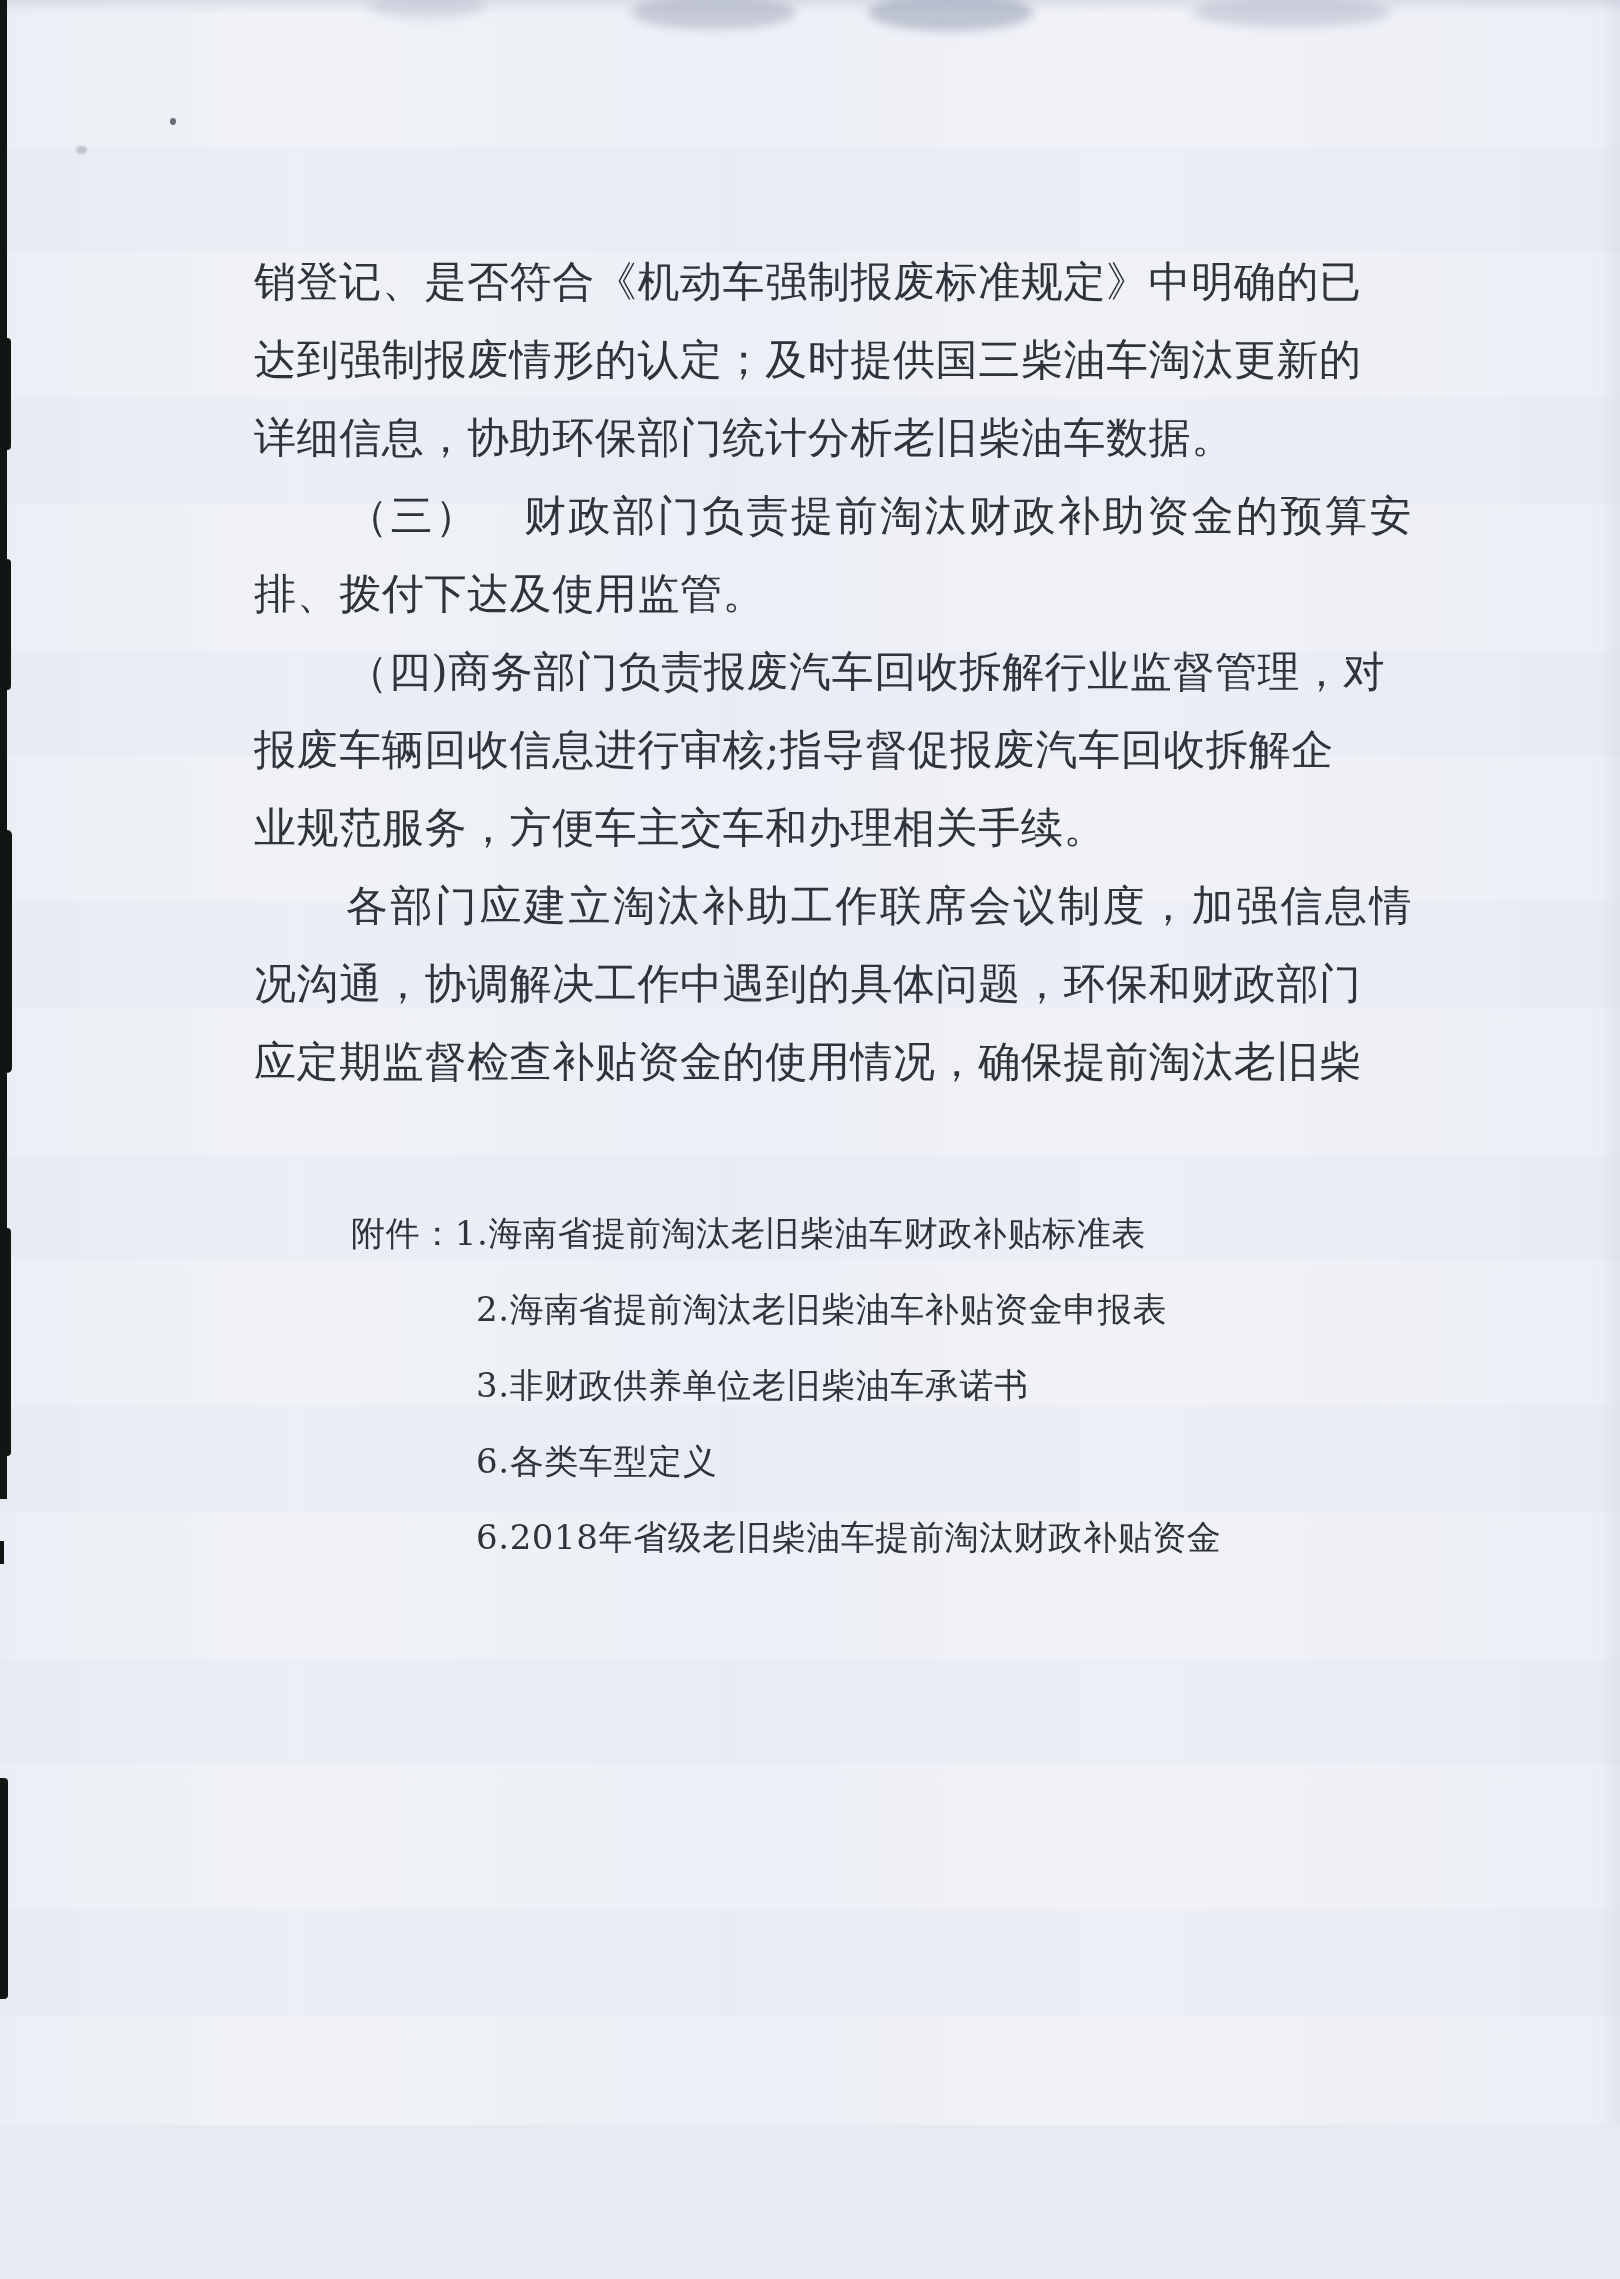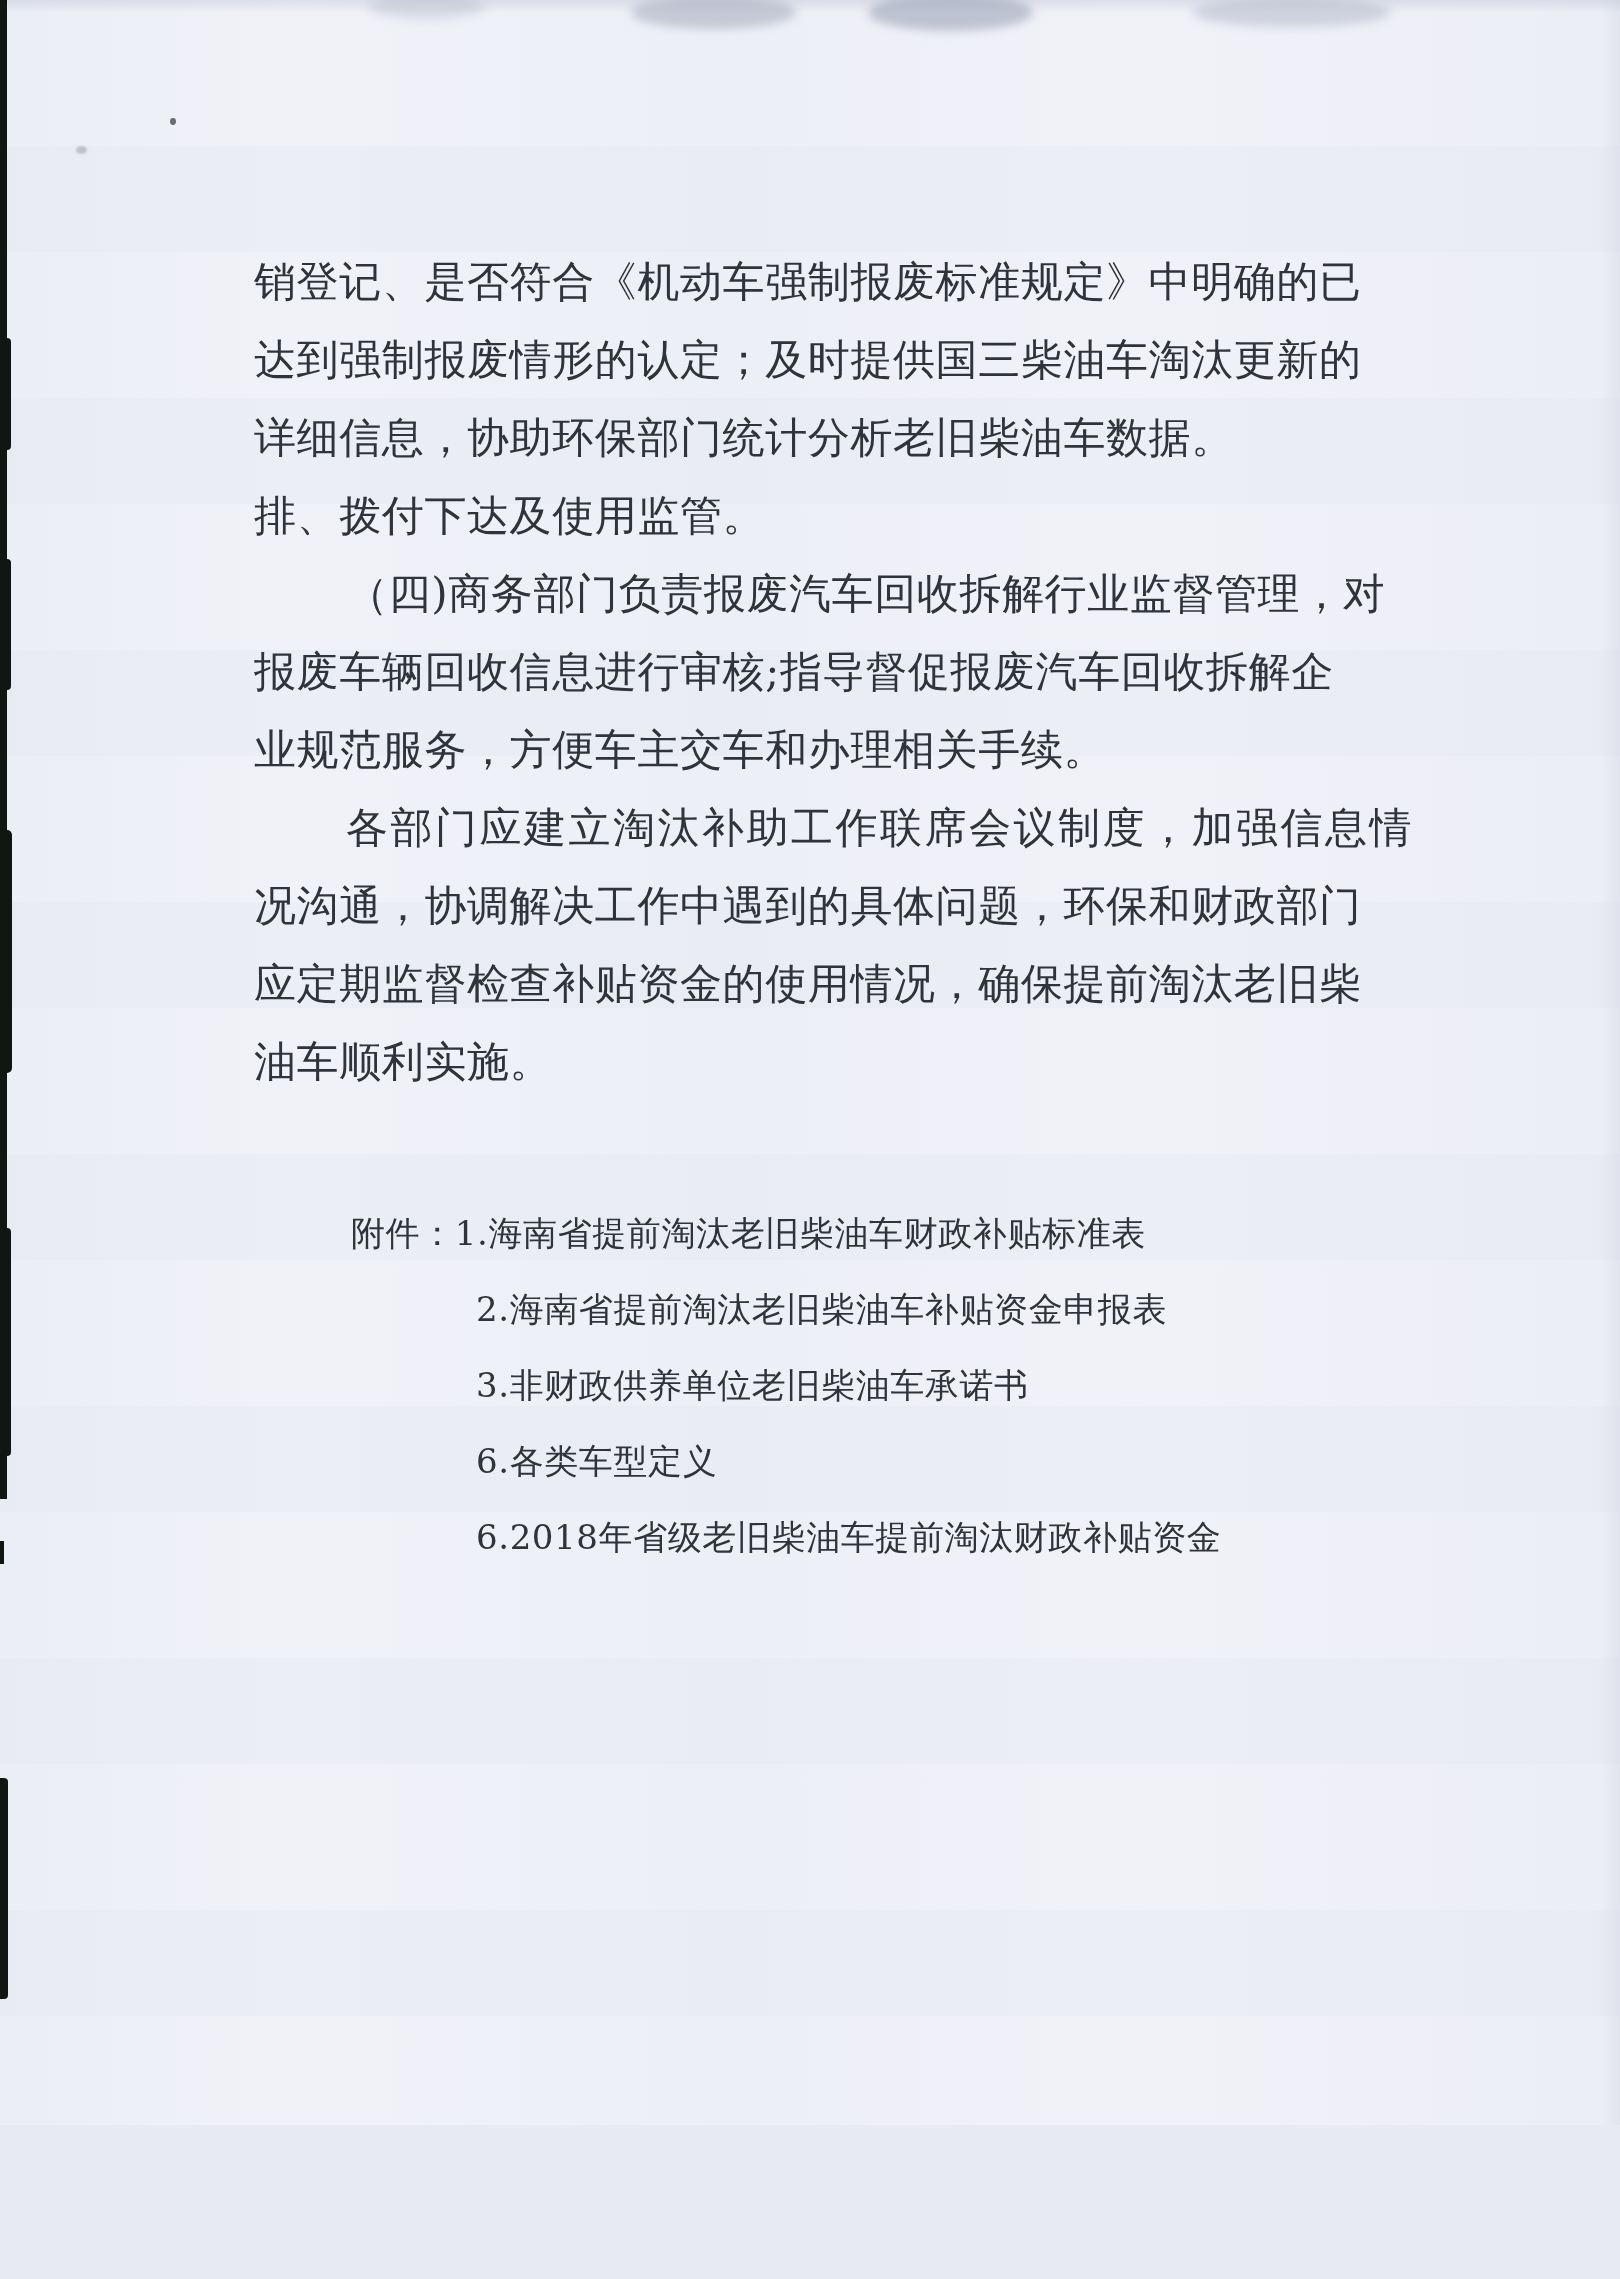--- a/index.html
+++ b/index.html
@@ -84,28 +84,28 @@
   <div class="smudge smudge-t4"></div>
 
   <div class="speck speck-1"></div>
   <div class="speck speck-2"></div>
   <div class="speck speck-3"></div>
 
   <div class="content">
     <div class="line">销登记、是否符合《机动车强制报废标准规定》中明确的已</div>
     <div class="line">达到强制报废情形的认定；及时提供国三柴油车淘汰更新的</div>
     <div class="line">详细信息，协助环保部门统计分析老旧柴油车数据。</div>
+    <div class="line indent ls-md">（三）　财政部门负责提前淘汰财政补助资金的预算安</div>
     <div class="line">排、拨付下达及使用监管。</div>
     <div class="line indent">（四)商务部门负责报废汽车回收拆解行业监督管理，对</div>
     <div class="line">报废车辆回收信息进行审核;指导督促报废汽车回收拆解企</div>
     <div class="line">业规范服务，方便车主交车和办理相关手续。</div>
     <div class="line indent ls-md">各部门应建立淘汰补助工作联席会议制度，加强信息情</div>
     <div class="line">况沟通，协调解决工作中遇到的具体问题，环保和财政部门</div>
     <div class="line">应定期监督检查补贴资金的使用情况，确保提前淘汰老旧柴</div>
-    <div class="line">油车顺利实施。</div>
   </div>
 
   <div class="attachments">
     <div class="att-line att-first">
       <span>附件：</span><span>1.海南省提前淘汰老旧柴油车财政补贴标准表</span>
     </div>
     <div class="att-line att-item">2.海南省提前淘汰老旧柴油车补贴资金申报表</div>
     <div class="att-line att-item">3.非财政供养单位老旧柴油车承诺书</div>
     <div class="att-line att-item">6.各类车型定义</div>
     <div class="att-line att-item">6.2018年省级老旧柴油车提前淘汰财政补贴资金</div>

